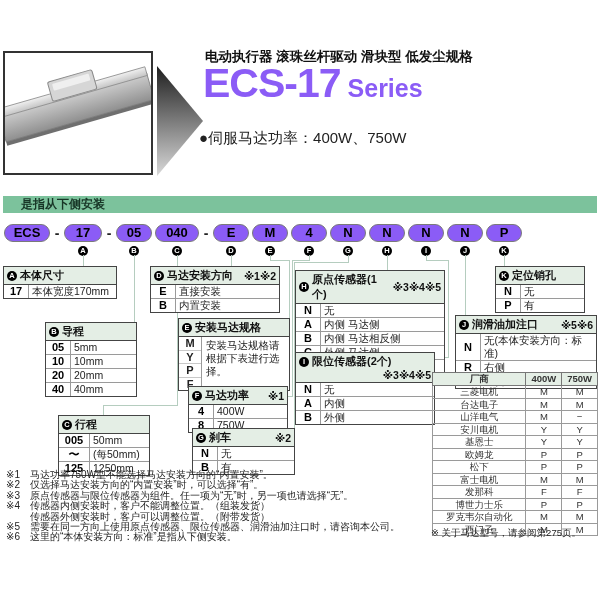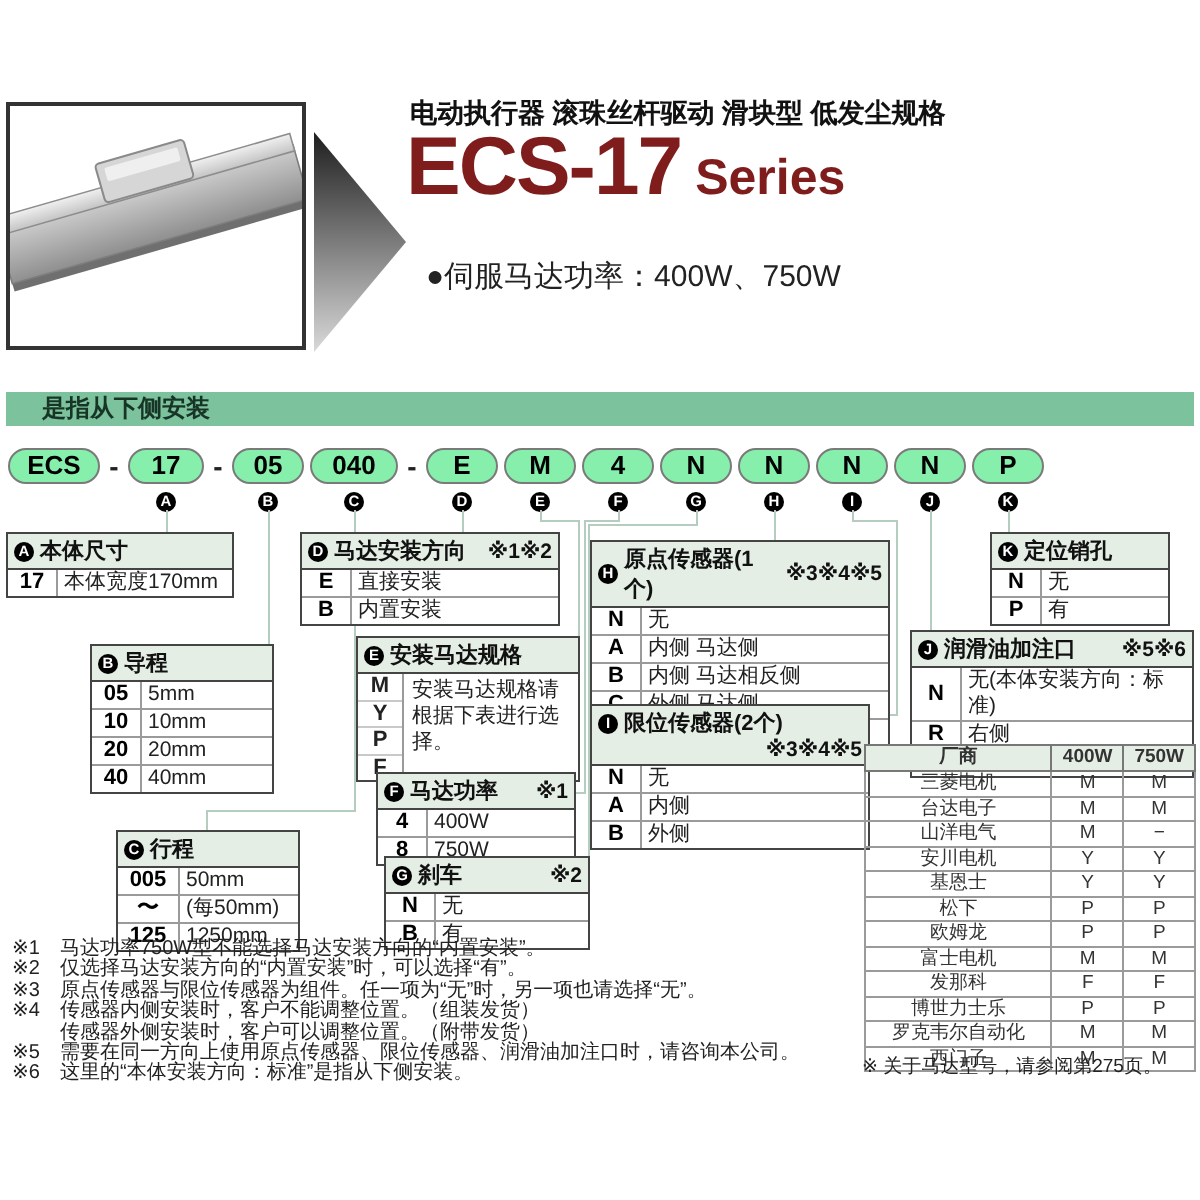--- a/index.html
+++ b/index.html
@@ -4,36 +4,36 @@
 <style>
   html,body{margin:0;padding:0;background:#fff;}
   .page{position:relative;width:600px;height:600px;background:#fff;overflow:hidden;
         font-family:"Liberation Sans","DejaVu Sans",sans-serif;color:#222;}
 
   
   .photo-box{position:absolute;left:3px;top:51px;width:150px;height:124px;
              border:2px solid #333;background:#fff;box-sizing:border-box;}
   .arrow{position:absolute;left:157px;top:66px;width:46px;height:110px;}
   .hd-sub{position:absolute;left:205px;top:48px;font-size:13.5px;font-weight:bold;color:#111;}
-  .hd-title{position:absolute;left:203px;top:60px;font-weight:bold;color:#7f1d1d;}
+  .hd-title{position:absolute;left:203px;top:60px;font-weight:bold;color:#8b5cf6;}
   .hd-title .big{font-size:41px;letter-spacing:-1px;}
   .hd-title .small{font-size:25px;margin-left:7px;}
   .hd-green{position:absolute;left:205px;top:111px;font-size:14px;font-weight:bold;color:#4db382;}
-  .hd-power{position:absolute;left:213px;top:129px;font-size:15px;color:#222;}
+  .hd-power{position:absolute;left:199px;top:129px;font-size:15px;color:#222;}
 
   
   .section-bar{position:absolute;left:3px;top:196px;width:594px;height:17px;background:#7cc29c;
                font-size:12px;font-weight:bold;color:#173526;line-height:17px;padding-left:18px;
                box-sizing:border-box;}
 
   
   .model-code{position:absolute;left:4px;top:224px;display:flex;gap:3px;align-items:flex-start;}
   .mc-item{display:flex;flex-direction:column;align-items:center;}
   .mc-pill{height:18px;line-height:16px;border:1.5px solid #7a7a7a;border-radius:10px;
-           background:#86efac;font-weight:bold;font-size:13px;text-align:center;color:#000;
+           background:#8b5cf6;font-weight:bold;font-size:13px;text-align:center;color:#000;
            box-sizing:border-box;width:100%;}
   .mc-dash{height:18px;line-height:18px;font-weight:bold;font-size:14px;width:8px;text-align:center;}
   .mc-mark{margin-top:4px;}
   .cmark{display:inline-block;width:10px;height:10px;border-radius:50%;background:#000;color:#fff;
          font-size:7.5px;line-height:10px;text-align:center;font-weight:bold;flex:0 0 auto;}
 
   
   .lead{position:absolute;background:#b5cdbf;}
 
   
@@ -467,30 +467,30 @@
           <td>安川电机</td>
           <td>Y</td>
           <td>Y</td>
         </tr>
         <tr>
           <td>基恩士</td>
           <td>Y</td>
           <td>Y</td>
         </tr>
         <tr>
+          <td>欧姆龙</td>
+          <td>P</td>
+          <td>P</td>
+        </tr>
+        <tr>
           <td>松下</td>
           <td>P</td>
           <td>P</td>
         </tr>
         <tr>
-          <td>欧姆龙</td>
-          <td>P</td>
-          <td>P</td>
-        </tr>
-        <tr>
           <td>富士电机</td>
           <td>M</td>
           <td>M</td>
         </tr>
         <tr>
           <td>发那科</td>
           <td>F</td>
           <td>F</td>
         </tr>
         <tr>

